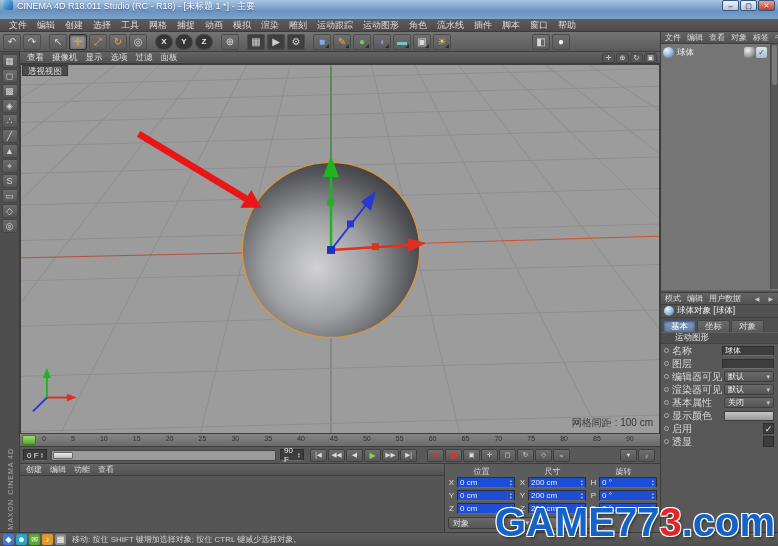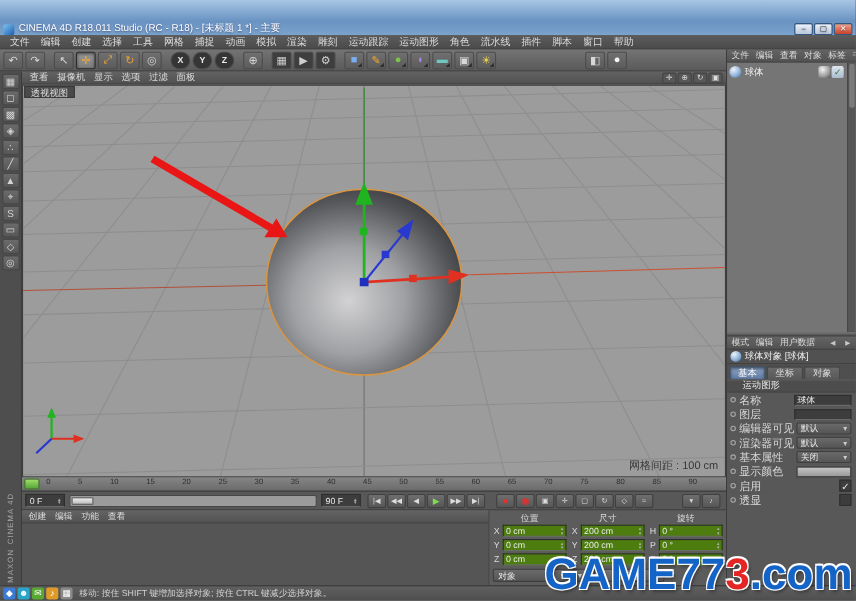--- a/index.html
+++ b/index.html
@@ -1,21 +1,21 @@
 <!DOCTYPE html>
 <html><head>
 <meta charset="utf-8">
 <style>
 *{box-sizing:border-box;margin:0;padding:0}
 html,body{width:778px;height:546px;overflow:hidden}
 body{font-family:"Liberation Sans",sans-serif;background:#565656;font-size:9px}
 .window{width:778px;height:546px;display:flex;flex-direction:column;position:relative;background:#565656}
 
 
-.titlebar{height:32px;flex:none;background:linear-gradient(#a7c6e4,#6a93c2 60%,#7ba3cd);display:flex;align-items:flex-end;padding:0 3px;color:#fff;text-shadow:0 1px 2px rgba(0,0,60,.55);font-size:9px}
+.titlebar{height:19px;flex:none;background:linear-gradient(#a7c6e4,#6a93c2 60%,#7ba3cd);display:flex;align-items:flex-start;padding:0 3px;color:#fff;text-shadow:0 1px 2px rgba(0,0,60,.55);font-size:9px}
 .app-icon{width:10px;height:10px;border-radius:2px;background:linear-gradient(135deg,#7ec3f0,#1b5fae);margin-right:4px;flex:none}
 .title-text{white-space:nowrap;overflow:hidden}
 .win-controls{margin-left:auto;display:flex;gap:1px}
 .win-btn{width:17px;height:11px;border:1px solid #35567e;border-radius:2px;background:linear-gradient(#eef3f9,#b9c8dc);color:#333;font-size:7px;line-height:9px;text-align:center}
 .win-btn.close{background:linear-gradient(#f0a088,#c8422a);color:#fff}
 
 
 .menubar{height:13px;flex:none;background:linear-gradient(#5c5c5c,#4b4b4b);display:flex;align-items:center;padding:0 4px;border-bottom:1px solid #3c3c3c;overflow:hidden}
 .menu-item{color:#dcdcdc;padding:0 5px;font-size:9px;line-height:13px;white-space:nowrap}
 
@@ -50,21 +50,21 @@
 .viewport svg{width:100%;height:100%;display:block}
 .vp-label{position:absolute;top:0;left:1px;background:#4a4a4a;border:1px solid #383838;color:#ddd;font-size:8.5px;padding:0 5px;height:11px;line-height:10px}
 .grid-hint{position:absolute;right:6px;bottom:3px;color:#383838;font-size:10px}
 
 .timeline{height:13px;flex:none;background:linear-gradient(#858585,#6b6b6b);border-bottom:1px solid #3c3c3c;position:relative;display:flex}
 .ticks{flex:1;display:flex;justify-content:space-between;padding:1px 26px 0 22px}
 .ticks span{font-size:7px;color:#2e2e2e}
 .playhead{position:absolute;left:2px;top:1px;bottom:1px;width:14px;background:linear-gradient(#9ede6a,#58a436);border:1px solid #3f7a22;border-radius:2px}
 
 .transport{height:17px;flex:none;background:#585858;border-bottom:1px solid #3c3c3c;display:flex;align-items:center;padding:0 3px;gap:2px}
-.fbox{width:36px;height:12px;flex:none;background:#3d3d3d;border:1px solid #2e2e2e;border-bottom-color:#6a6a6a;color:#eee;font-size:8px;display:flex;align-items:center;padding:0 3px}
+.fbox{width:24px;height:12px;flex:none;background:#3d3d3d;border:1px solid #2e2e2e;border-bottom-color:#6a6a6a;color:#eee;font-size:8px;display:flex;align-items:center;padding:0 3px}
 .fbox::after,.cnum::after{content:"▴\A▾";white-space:pre;font-size:4.5px;line-height:3.5px;color:#b0b0b0;margin-left:auto}
 .tslider{flex:0 0 225px;height:11px;background:#9b9b9b;border:1px solid #474747;border-radius:2px;position:relative;margin:0 2px}
 .thandle{position:absolute;left:1px;top:1px;width:20px;height:7px;background:linear-gradient(#ececec,#bdbdbd);border:1px solid #666;border-radius:1px}
 .pgroup,.rgroup,.ogroup{display:flex;gap:1px}
 .pgroup{margin-left:4px}.rgroup{margin-left:8px}.ogroup{margin-left:auto;margin-right:2px}
 .pbtn{width:17px;height:13px;flex:none;background:linear-gradient(#6e6e6e,#565656);border:1px solid #404040;border-radius:2px;color:#ddd;font-size:6.5px;display:flex;align-items:center;justify-content:center}
 .play{color:#7ed957;font-size:8px}
 .rec{color:#e43030;font-size:9px}
 
 .bottom-panels{height:68px;flex:none;display:flex;min-height:0}
@@ -72,21 +72,21 @@
 .pm-menubar{height:12px;flex:none;background:linear-gradient(#646464,#525252);display:flex;align-items:center;padding:0 2px;border-bottom:1px solid #3e3e3e;overflow:hidden}
 .pm-item{color:#dcdcdc;font-size:8px;padding:0 4px;white-space:nowrap}
 .mat-body{flex:1;background:#555}
 
 .coords{width:215px;flex:none;background:#5c5c5c;padding:2px 3px}
 .cgroups{display:flex;gap:4px}
 .cgroup{flex:1}
 .chead{height:10px;color:#ddd;font-size:8px;text-align:center}
 .crow{display:flex;align-items:center;height:13px;gap:2px}
 .caxis{width:7px;color:#ddd;font-size:8px;text-align:center;flex:none}
-.cnum{flex:1;height:11px;background:#4d7c0f;border:1px solid #2e2e2e;border-bottom-color:#6a6a6a;color:#eee;font-size:8px;display:flex;align-items:center;padding:0 2px;white-space:nowrap;overflow:hidden}
+.cnum{flex:1;height:11px;background:#1d4ed8;border:1px solid #2e2e2e;border-bottom-color:#6a6a6a;color:#eee;font-size:8px;display:flex;align-items:center;padding:0 2px;white-space:nowrap;overflow:hidden}
 .cfoot{display:flex;margin-top:2px;gap:6px;align-items:center}
 .cmode{width:86px;height:12px;background:linear-gradient(#6a6a6a,#555);border:1px solid #3e3e3e;border-radius:2px;color:#e8e8e8;font-size:8px;display:flex;align-items:center;padding:0 4px}
 .cmode::after{content:"▾";margin-left:auto;font-size:7px;color:#ccc}
 .capply{width:64px;height:12px;background:linear-gradient(#757575,#5e5e5e);border:1px solid #424242;border-radius:2px;color:#eee;font-size:8px;font-family:inherit}
 
 
 .right-panel{width:118px;flex:none;background:#595959;border-left:1px solid #3c3c3c;display:flex;flex-direction:column;min-height:0}
 .om-menubar,.am-menubar{height:12px;flex:none;background:linear-gradient(#646464,#525252);display:flex;align-items:center;padding:0 1px;border-bottom:1px solid #3e3e3e;overflow:hidden}
 .sm-item{color:#dcdcdc;font-size:8px;padding:0 3px;white-space:nowrap}
 .am-nav{margin-left:auto;display:flex;gap:1px}

